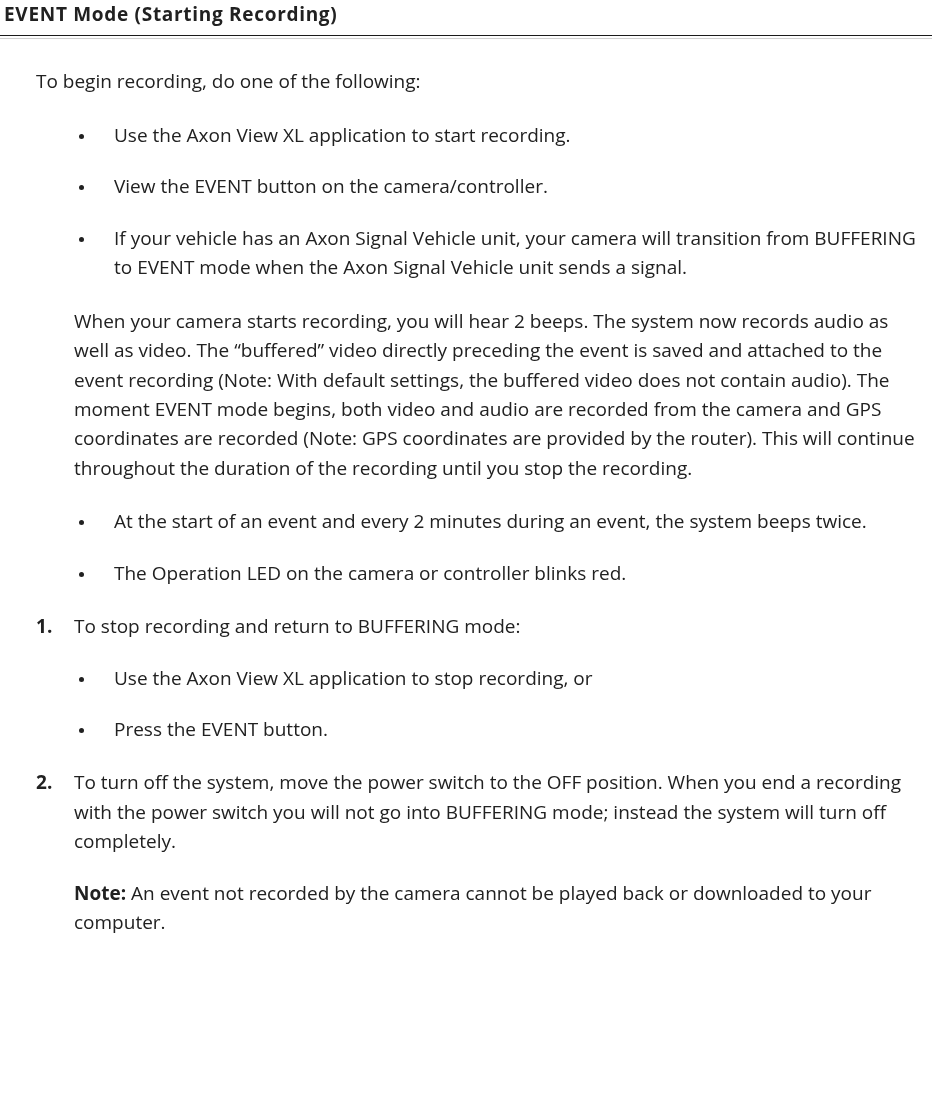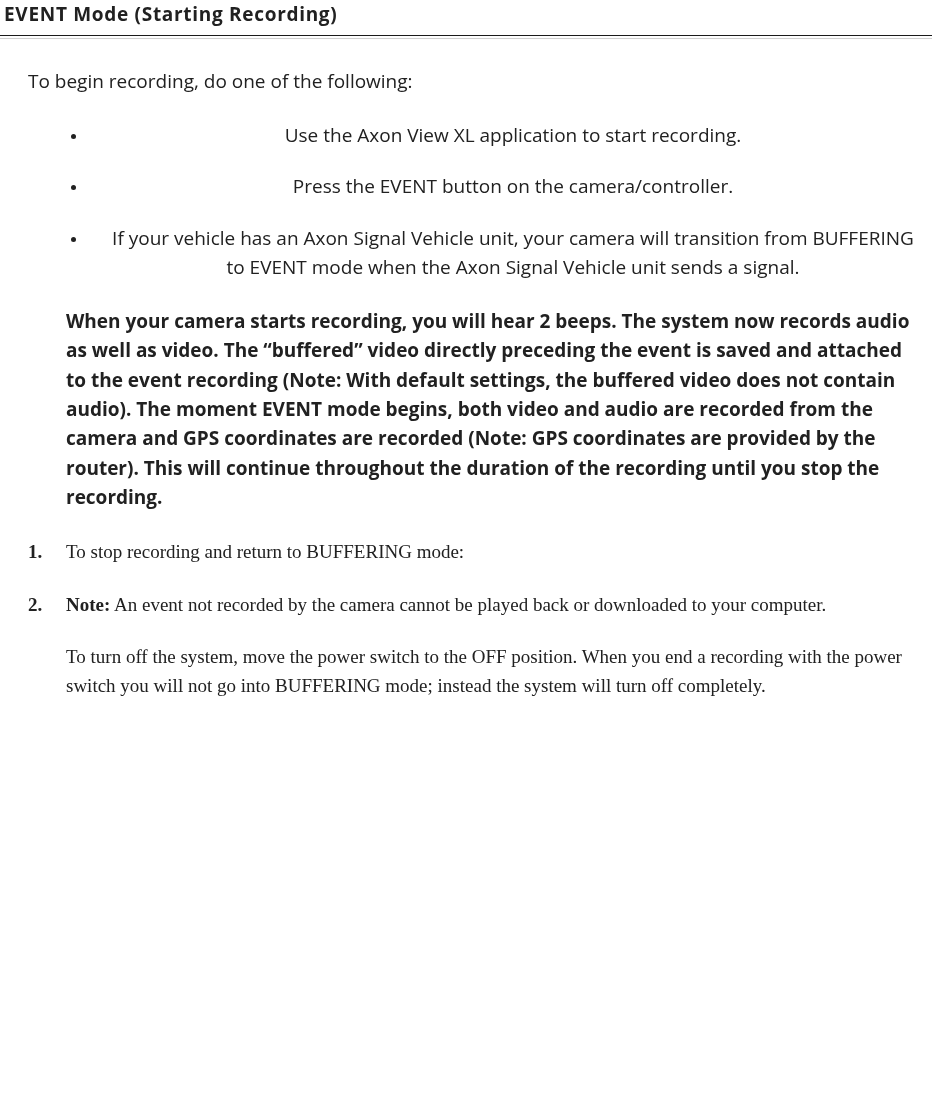--- a/index.html
+++ b/index.html
@@ -22,49 +22,46 @@
       letter-spacing: 0.7px;
       padding: 0 15px 6px 4px;
       border-bottom: 1.5px solid #1a1a1a;
       margin-bottom: 2px;
     }
     .divider {
       border-bottom: 1px solid #d0d0d0;
       margin-bottom: 28px;
     }
     .content {
-      padding-left: 28px;
+      padding-left: 36px;
       padding-right: 12px;
     }
     .intro {
       margin-bottom: 24px;
     }
     ul.bullets {
       list-style: disc;
       padding-left: 60px;
       margin-bottom: 24px;
-      text-align: center;
     }
     ul.bullets > li {
       padding-left: 18px;
       margin-bottom: 22px;
     }
     ul.bullets > li::marker {
       font-size: 14px;
     }
     .para-block {
       padding-left: 38px;
       margin-bottom: 24px;
-      font-weight: bold;
     }
     ol.steps {
       list-style: none;
       counter-reset: step;
       padding-left: 0;
-      font-family: Liberation Serif, serif;
     }
     ol.steps > li {
       counter-increment: step;
       position: relative;
       padding-left: 38px;
       margin-bottom: 24px;
     }
     ol.steps > li::before {
       content: counter(step) ".";
       font-weight: 700;
@@ -87,33 +84,41 @@
 
 <div class="section-heading">EVENT Mode (Starting Recording)</div>
 <div class="divider"></div>
 
 <div class="content">
 
   <p class="intro">To begin recording, do one of the following:</p>
 
   <ul class="bullets">
     <li>Use the Axon View XL application to start recording.</li>
-    <li>Press the EVENT button on the camera/controller.</li>
+    <li>View the EVENT button on the camera/controller.</li>
     <li>If your vehicle has an Axon Signal Vehicle unit, your camera will transition from BUFFERING to EVENT mode when the Axon Signal Vehicle unit sends a signal.</li>
   </ul>
 
   <p class="para-block">When your camera starts recording, you will hear 2 beeps. The system now records audio as well as video. The “buffered” video directly preceding the event is saved and attached to the event recording (Note: With default settings, the buffered video does not contain audio). The moment EVENT mode begins, both video and audio are recorded from the camera and GPS coordinates are recorded (Note: GPS coordinates are provided by the router). This will continue throughout the duration of the recording until you stop the recording.</p>
 
 
+  <ul class="bullets">
+    <li>At the start of an event and every 2 minutes during an event, the system beeps twice.</li>
+    <li>The Operation LED on the camera or controller blinks red.</li>
+  </ul>
 
   <ol class="steps">
     <li>
       <p class="step-body">To stop recording and return to BUFFERING mode:</p>
+      <ul class="bullets">
+        <li>Use the Axon View XL application to stop recording, or</li>
+        <li>Press the EVENT button.</li>
+      </ul>
     </li>
     <li>
+      <p class="step-body">To turn off the system, move the power switch to the OFF position. When you end a recording with the power switch you will not go into BUFFERING mode; instead the system will turn off completely.</p>
       <p class="step-body">
         <span class="note-label">Note:</span><span> An event not recorded by the camera cannot be played back or downloaded to your computer.</span>
       </p>
-      <p class="step-body">To turn off the system, move the power switch to the OFF position. When you end a recording with the power switch you will not go into BUFFERING mode; instead the system will turn off completely.</p>
     </li>
   </ol>
 
 </div>
 
 </body></html>

